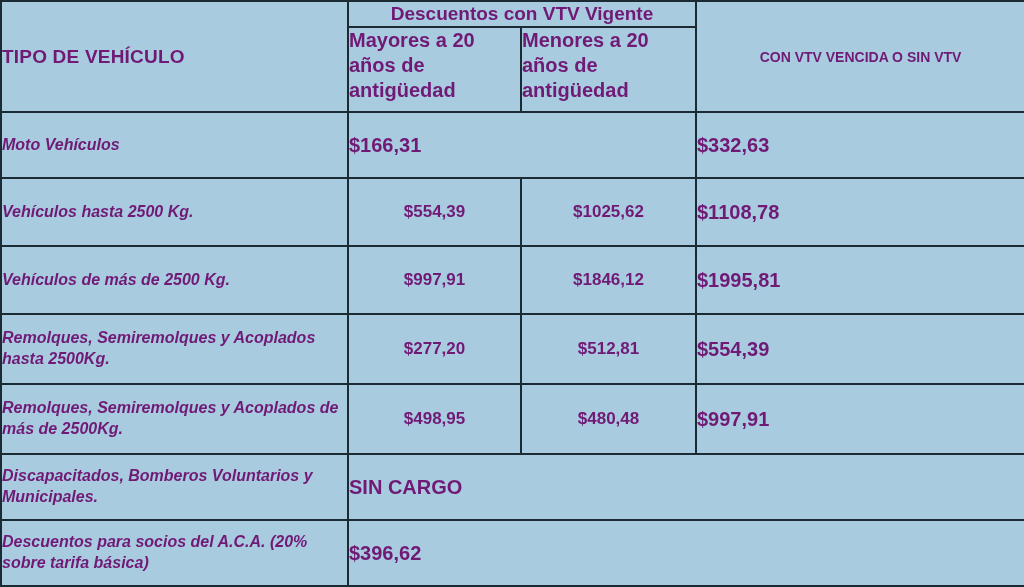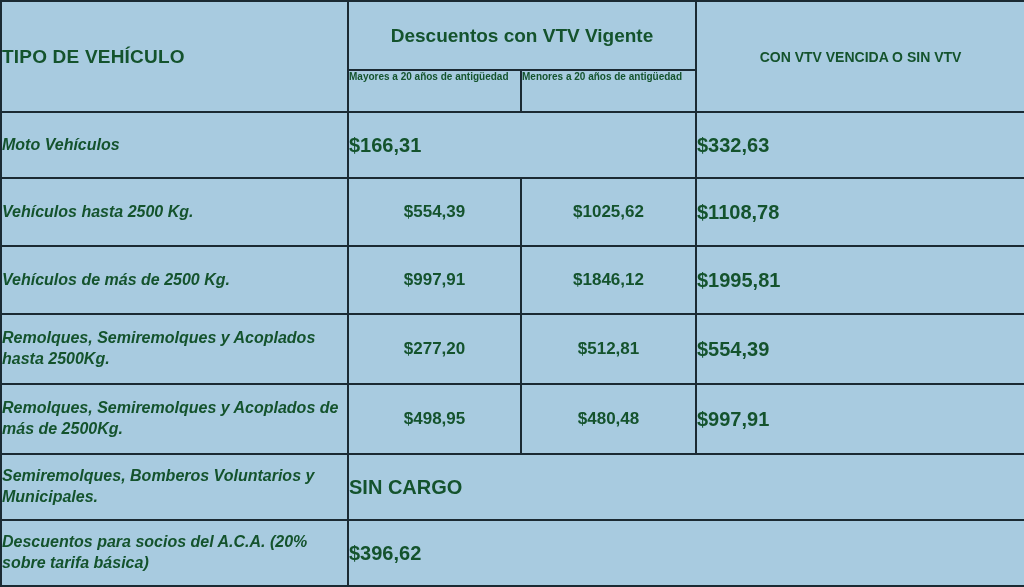--- a/index.html
+++ b/index.html
@@ -19,41 +19,41 @@
     height: 587px;
     border-collapse: collapse;
     table-layout: fixed;
     background: #a8cbe0;
   }
   #tariff-table td, #tariff-table th {
     border: 2px solid #1b2a33;
     padding: 0;
     background: #a8cbe0;
     font-weight: bold;
-    color: #14532d;
+    color: #701a75;
   }
   .col-type   { width: 347px; }
   .col-may    { width: 173px; }
   .col-men    { width: 175px; }
   .col-venc   { width: 329px; }
 
   .hdr-type {
     text-align: left;
     font-size: 19px;
     letter-spacing: 0.2px;
     padding: 4px 10px;
   }
   .hdr-desc {
     text-align: center;
     font-size: 19px;
     padding: 10px 6px;
   }
   .hdr-sub {
     text-align: left;
-    font-size: 10px;
+    font-size: 20px;
     line-height: 1.25;
     padding: 8px 10px 10px 14px;
     vertical-align: top;
   }
   .hdr-venc {
     text-align: center;
     font-size: 14px;
     padding: 6px 8px;
   }
   .cell-label {
@@ -130,21 +130,21 @@
     </tr>
 
     <tr class="row-two">
       <td class="cell-label">Remolques, Semiremolques y Acoplados de más de 2500Kg.</td>
       <td class="cell-price">$498,95</td>
       <td class="cell-price">$480,48</td>
       <td class="cell-wide">$997,91</td>
     </tr>
 
     <tr class="row-last">
-      <td class="cell-label">Semiremolques, Bomberos Voluntarios y Municipales.</td>
+      <td class="cell-label">Discapacitados, Bomberos Voluntarios y Municipales.</td>
       <td class="cell-wide" colspan="3">SIN CARGO</td>
     </tr>
 
     <tr class="row-last">
       <td class="cell-label">Descuentos para socios del A.C.A. (20% sobre tarifa básica)</td>
       <td class="cell-wide" colspan="3">$396,62</td>
     </tr>
   </tbody>
 </table>
 

